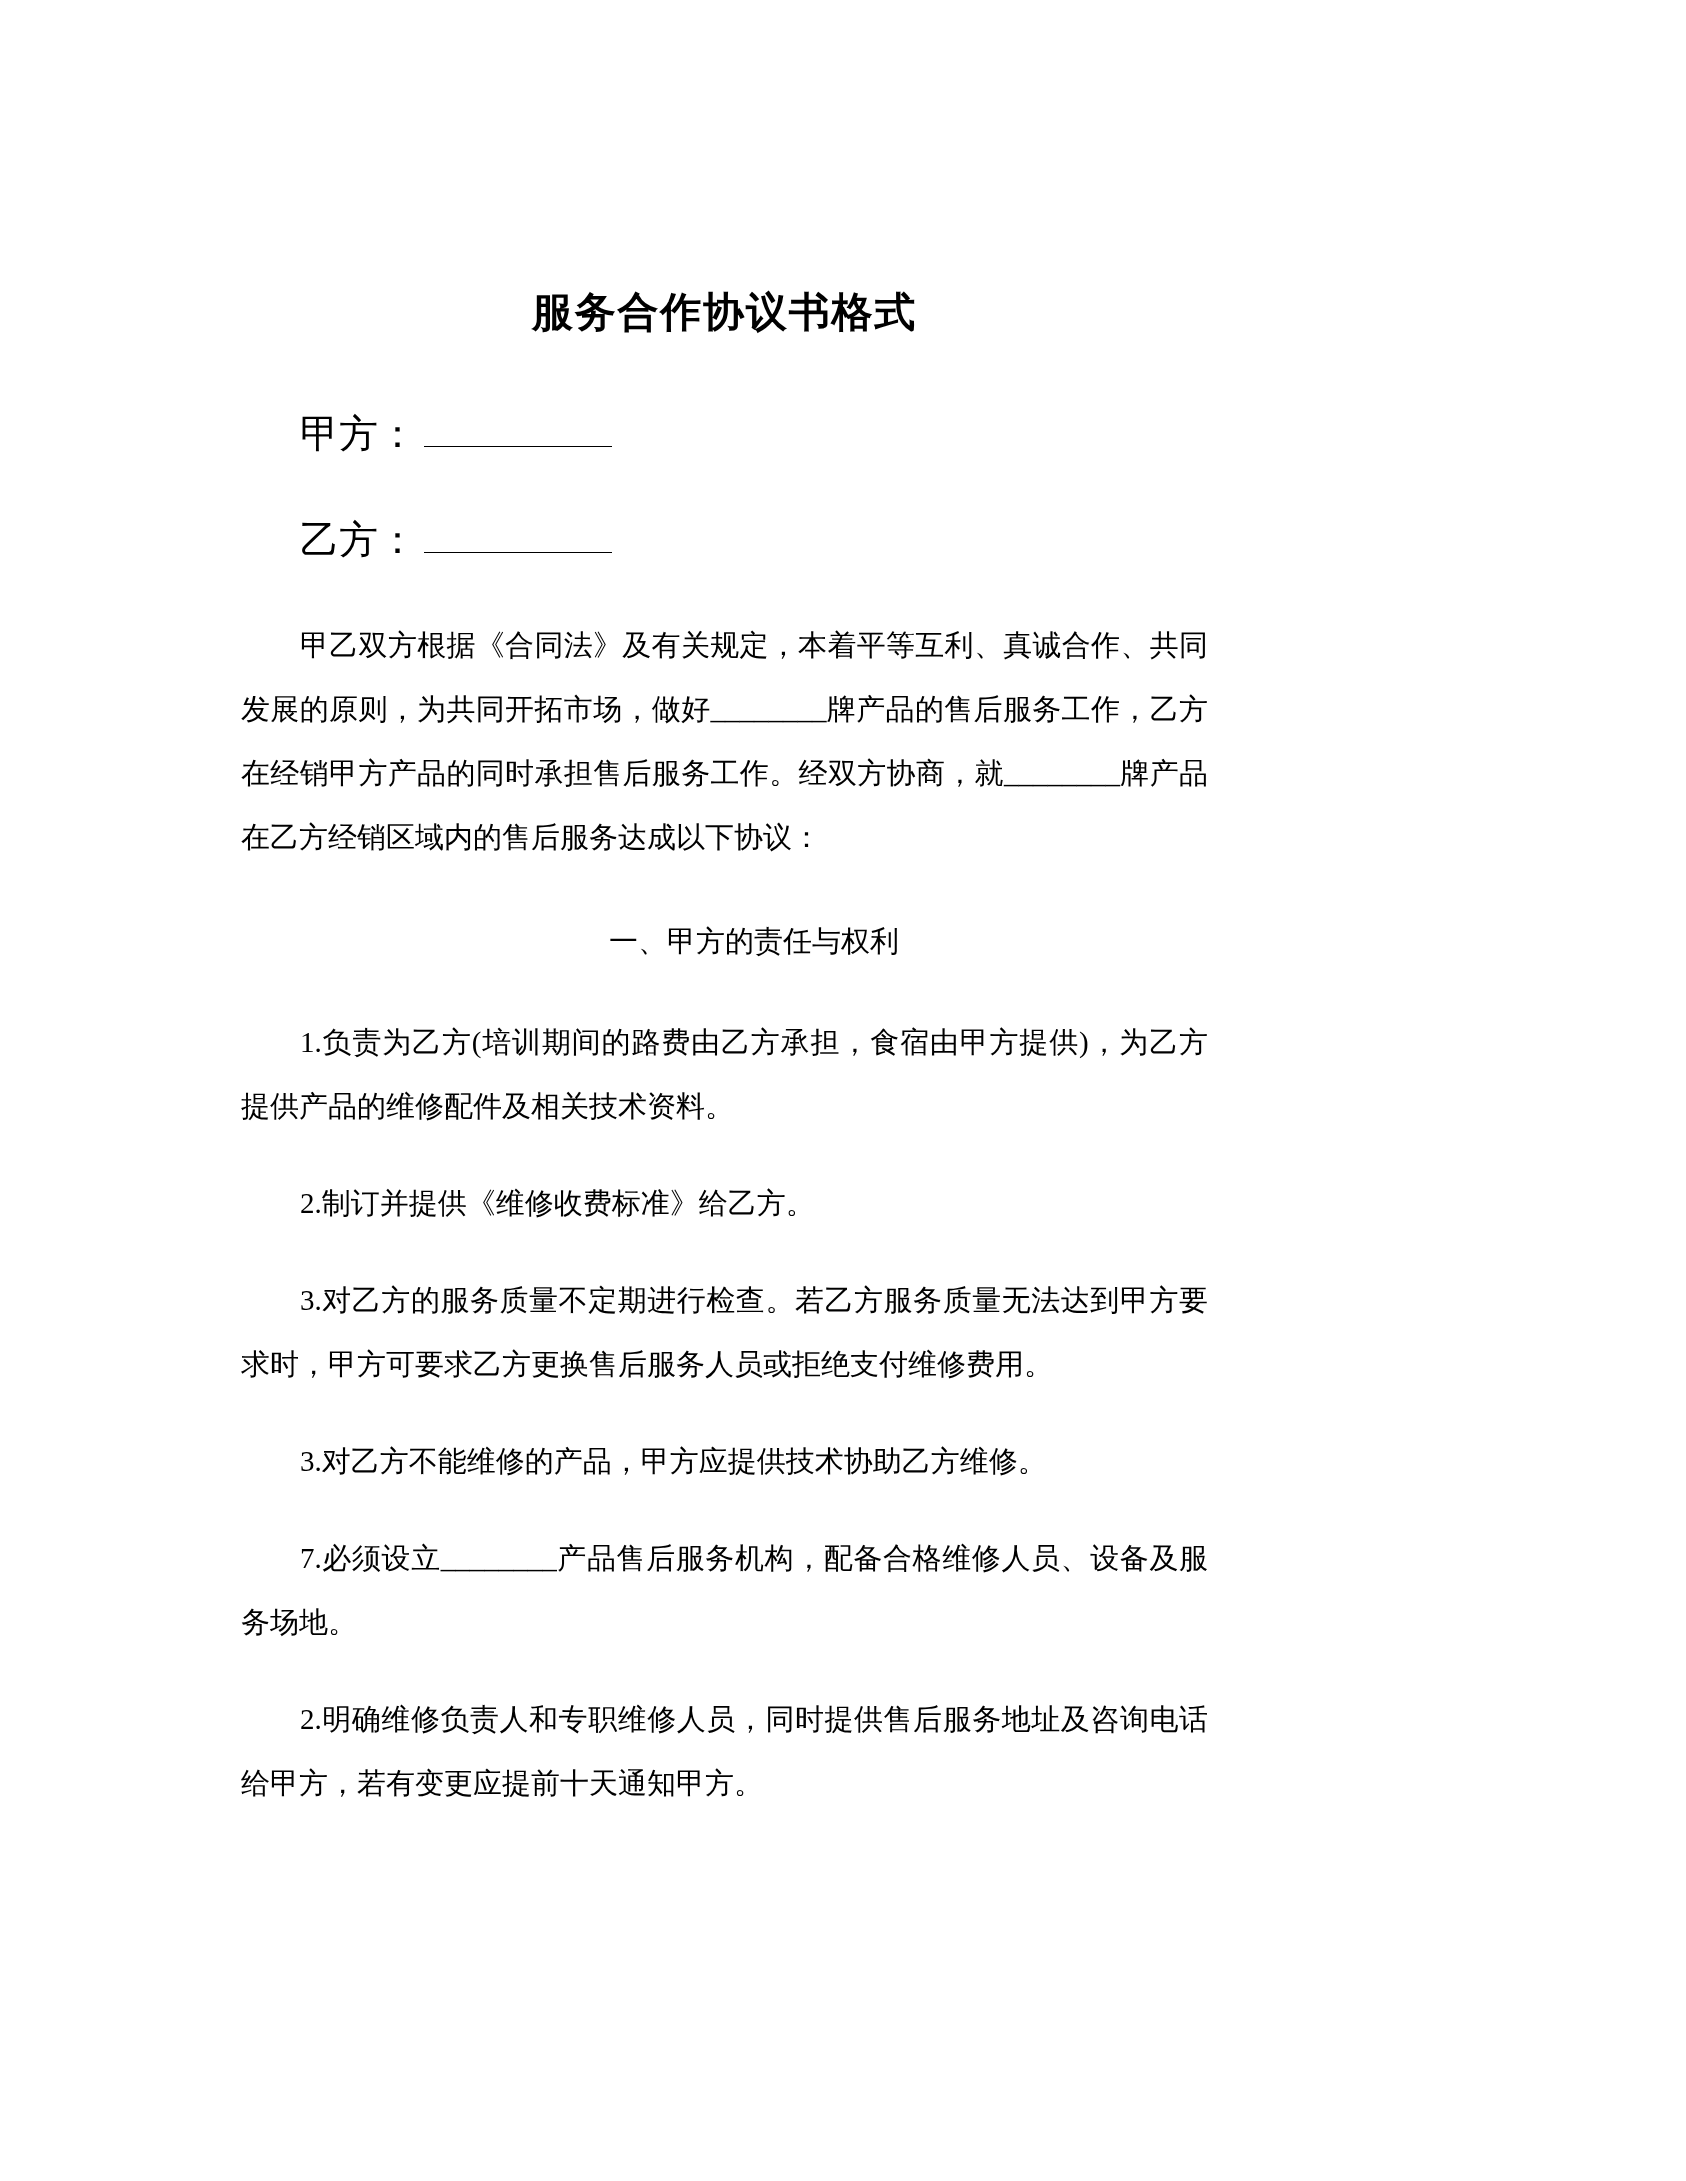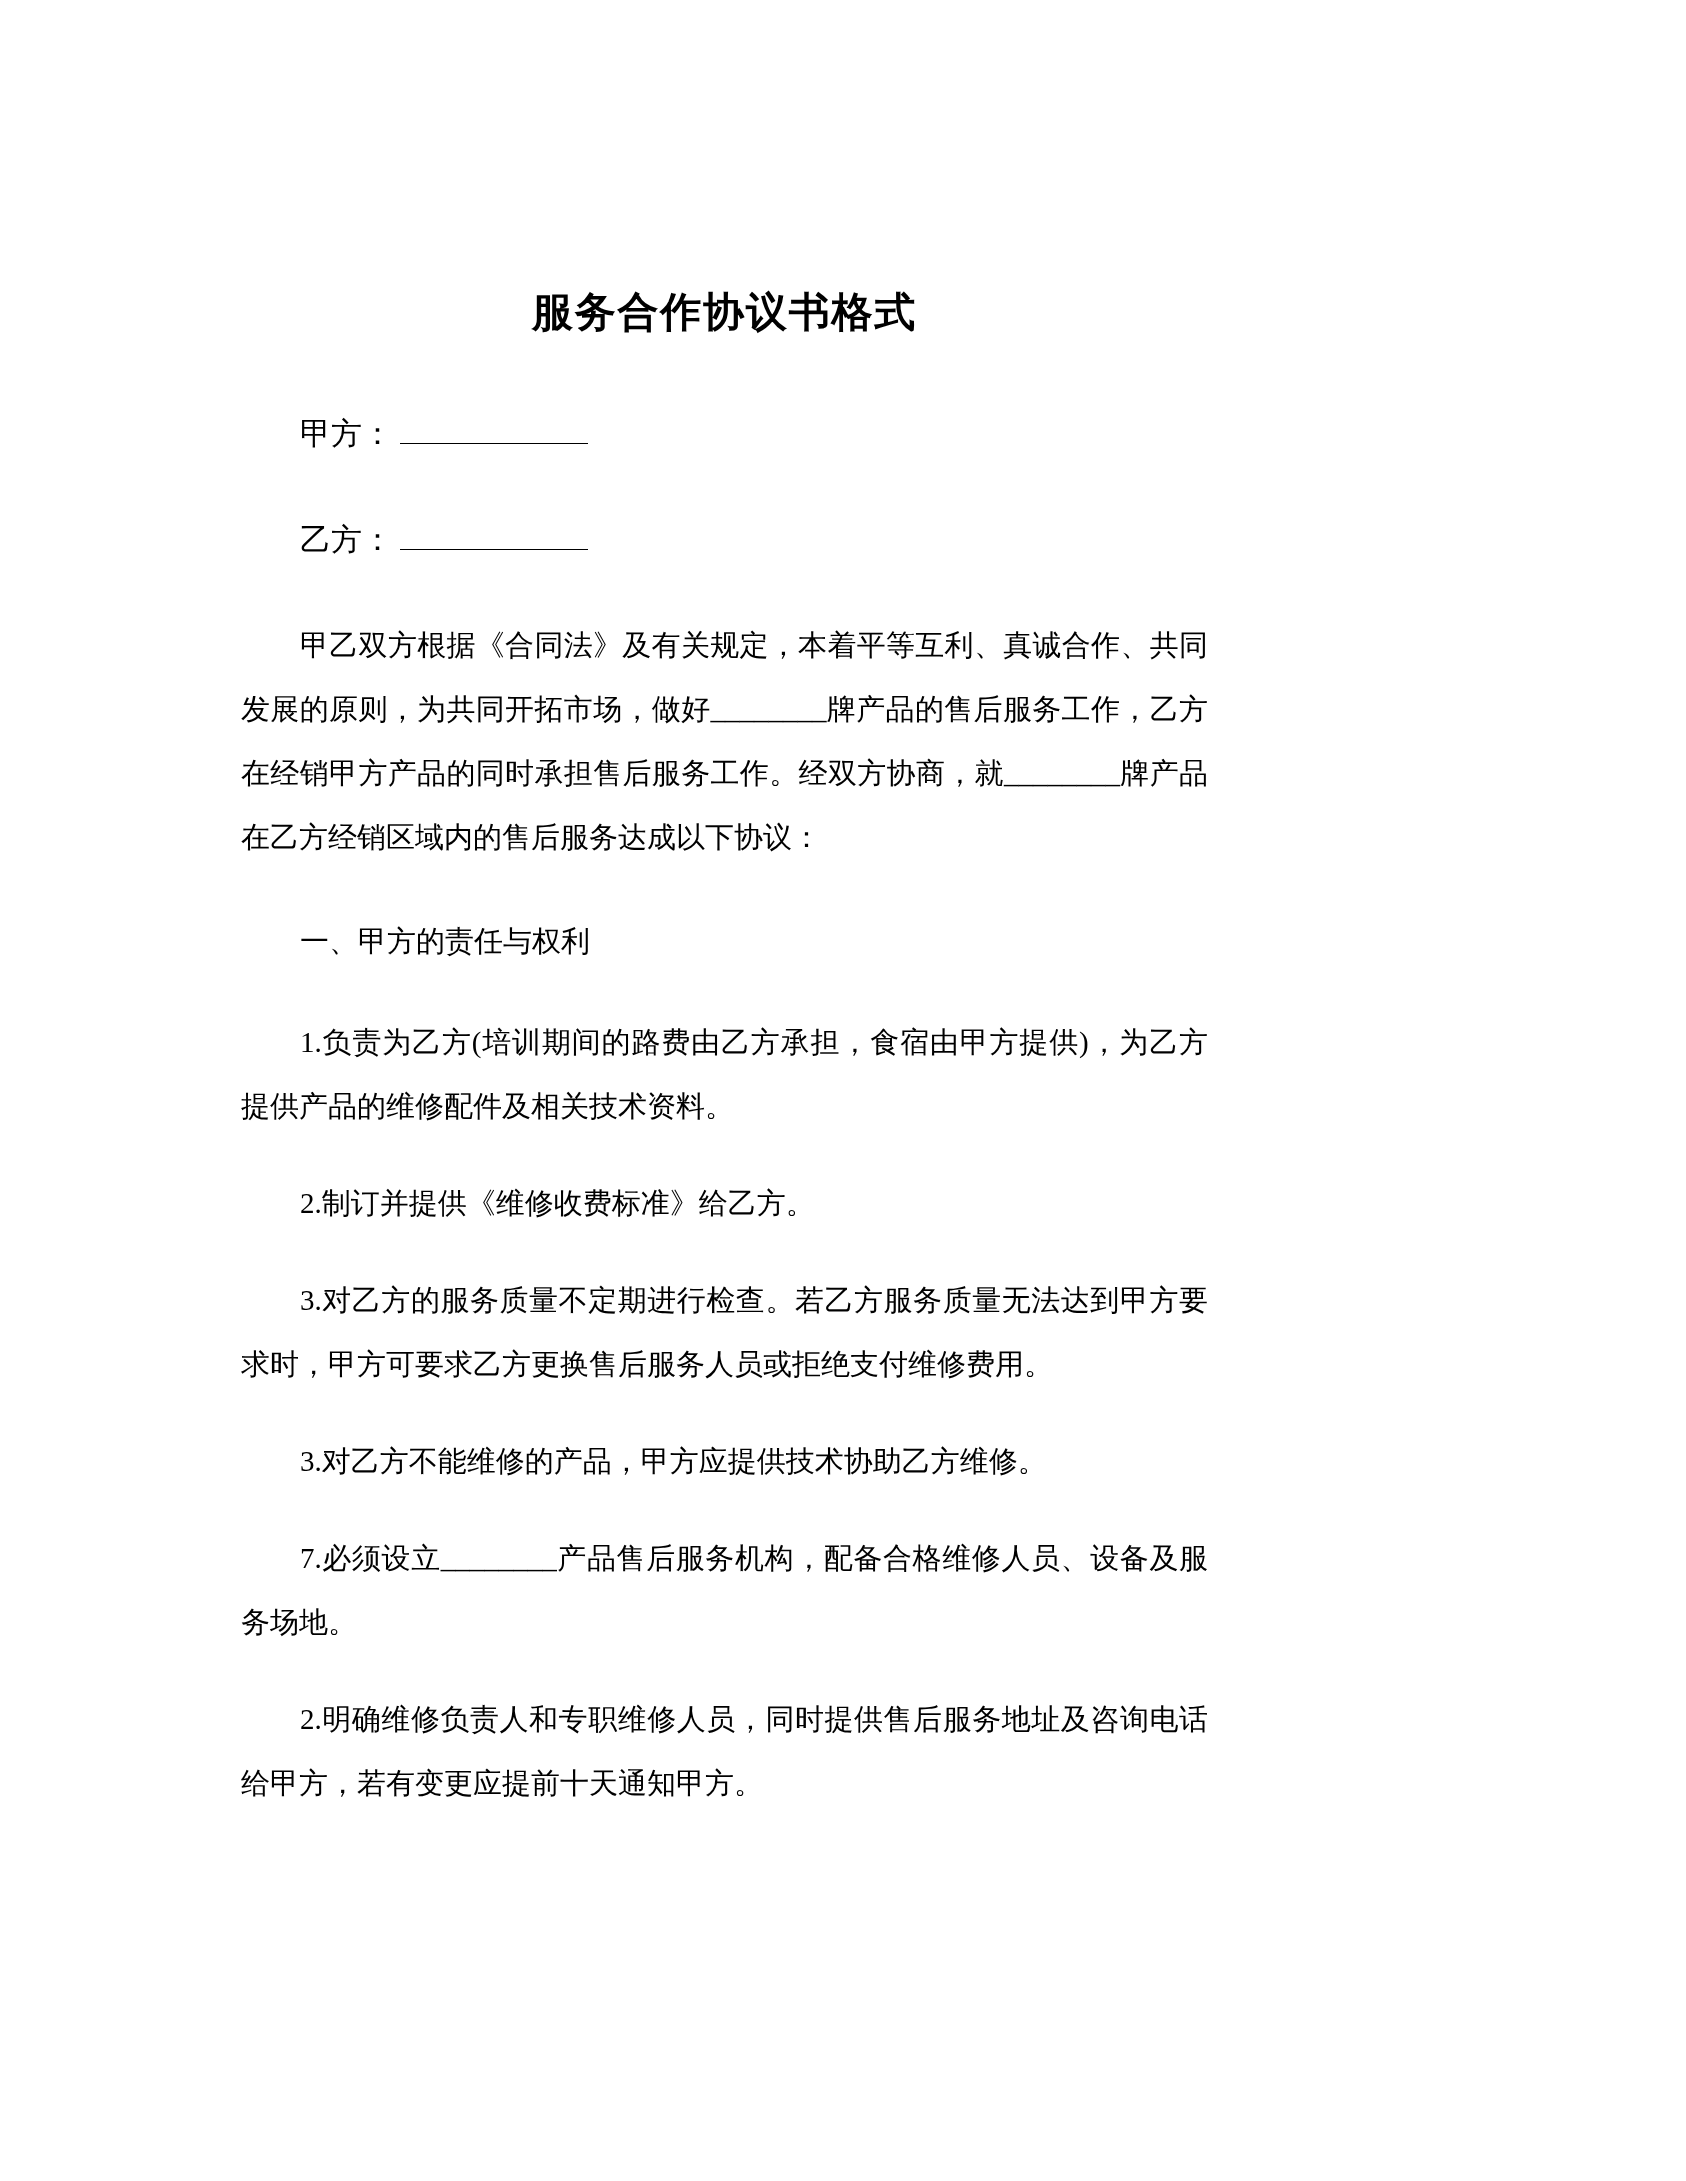--- a/index.html
+++ b/index.html
@@ -17,42 +17,42 @@
   }
   .title {
     text-align: center;
     font-size: 41px;
     font-weight: bold;
     letter-spacing: 1.8px;
     line-height: 50px;
     margin-bottom: 64px;
   }
   .party {
-    font-size: 31px;
+    font-size: 39px;
     line-height: 66px;
     margin: 40px 0;
     text-indent: 59px;
     white-space: nowrap;
   }
   .blank {
     display: inline-block;
     width: 188px;
     height: 27.5px;
     border-bottom: 1.8px solid #000000;
     margin-left: 7.3px;
   }
   .para {
     font-size: 29px;
     line-height: 64px;
     text-indent: 59px;
     text-align: justify;
     margin: 33px 0;
   }
   .heading {
-    text-align: left;
+    text-align: center;
     margin-top: 40px;
     margin-bottom: 37px;
   }
 </style>
 </head>
 <body>
 
 <div class="page">
 
   <h1 class="title">服务合作协议书格式</h1>

